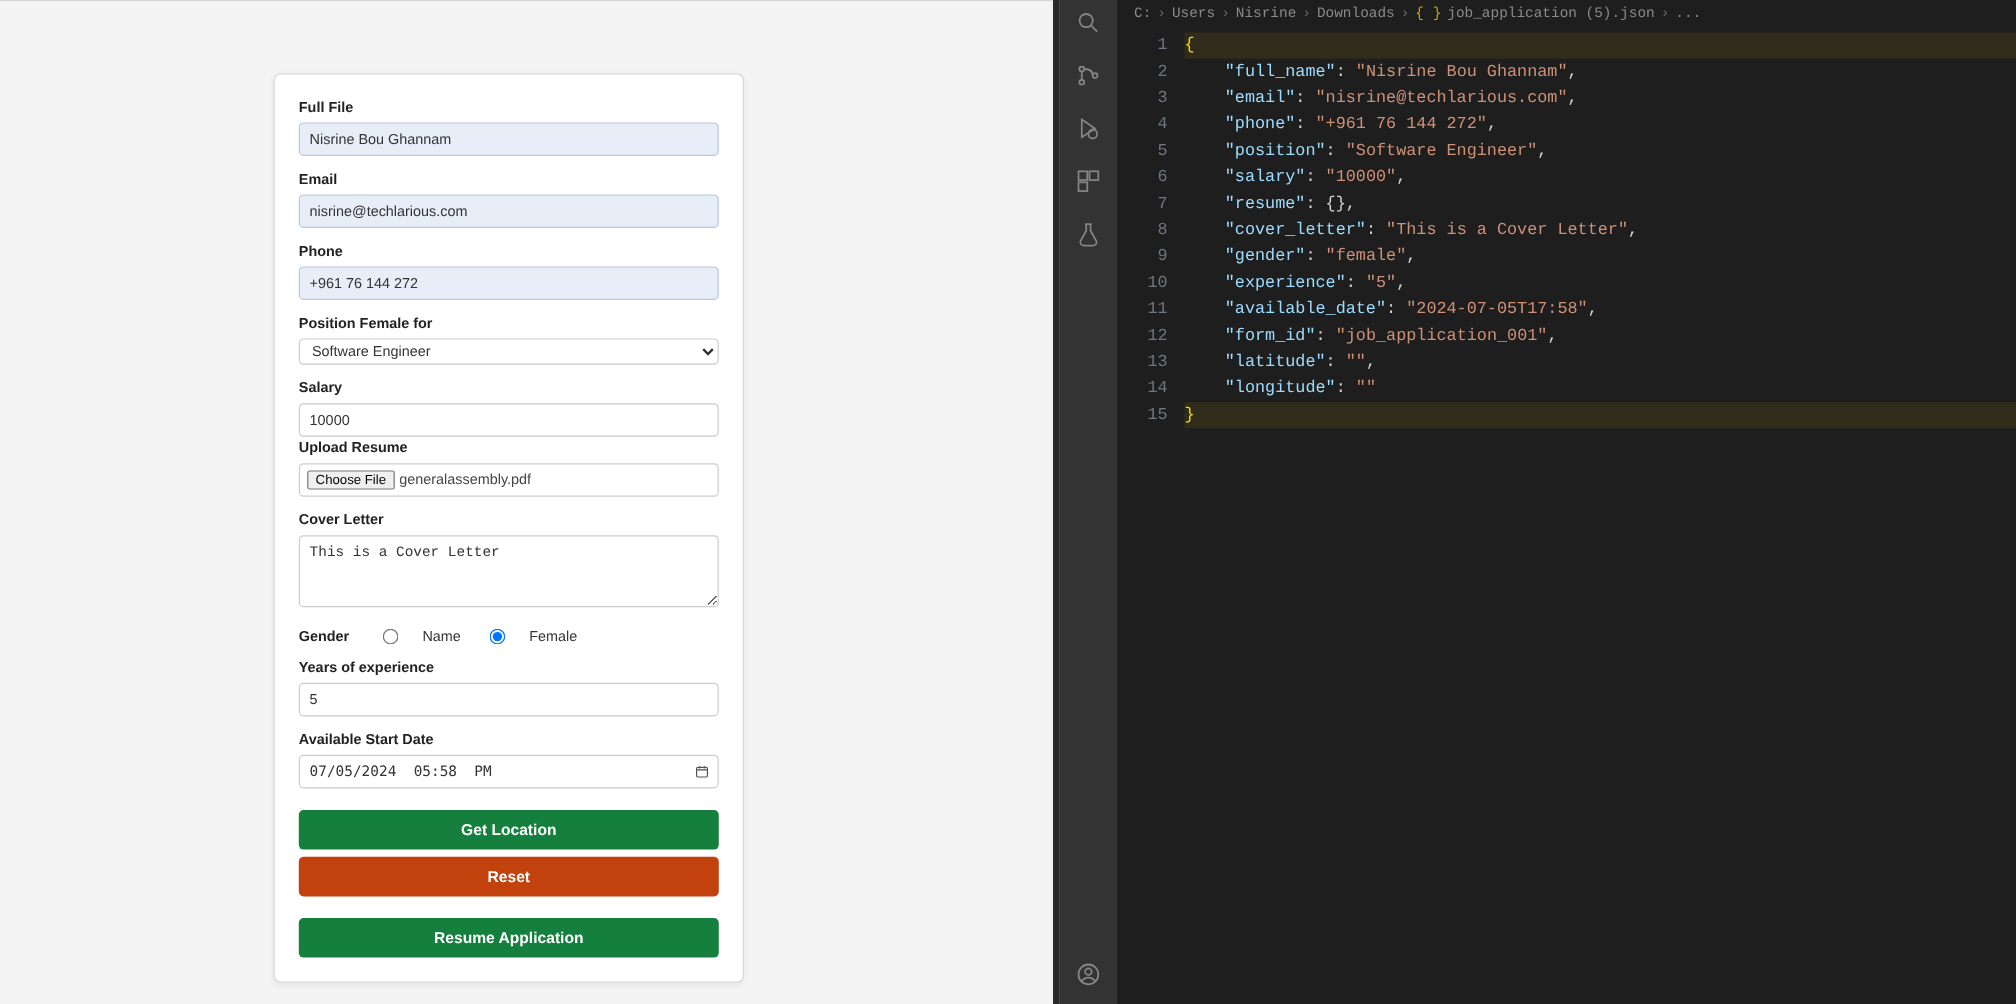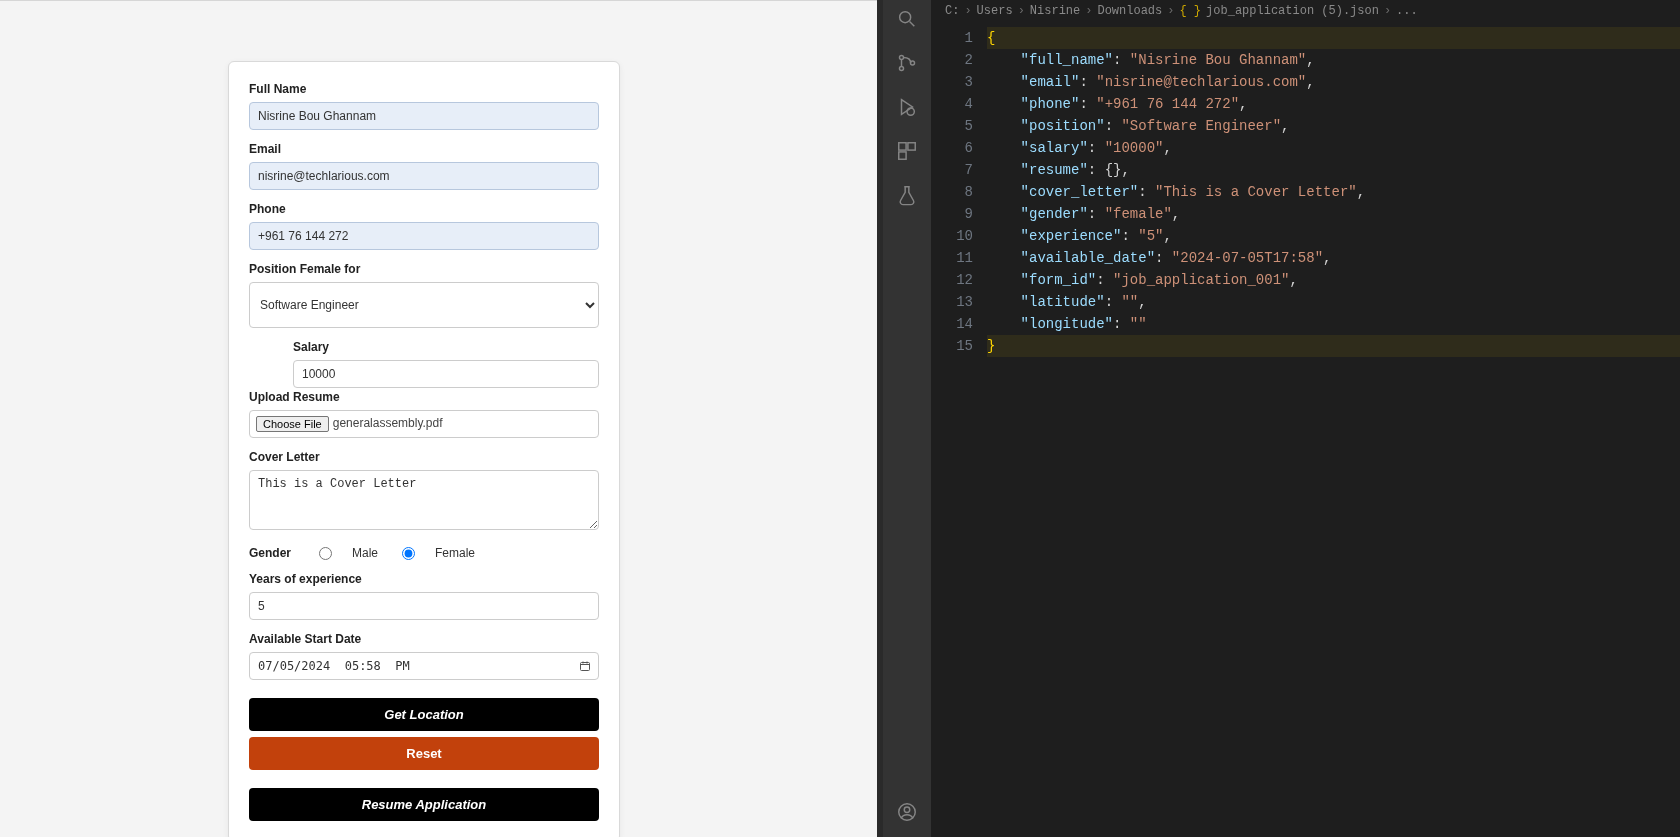--- a/index.html
+++ b/index.html
@@ -7,30 +7,30 @@
 .root { display: flex; width: 100%; height: 100%; }
 .left-pane { width: 877px; height: 100%; background: #f4f4f4; position: relative; overflow-y: auto; }
 .left-pane::-webkit-scrollbar { width: 13px; }
 .left-pane::-webkit-scrollbar-track { background: #f0f0f0; }
 .left-pane::-webkit-scrollbar-thumb { background: #c0c0c0; }
 .form-card { width: 392px; background: #fff; border: 1px solid #d9d9d9; border-radius: 6px; margin: 60px 0 40px 228px; padding: 20px; box-shadow: 0 2px 6px rgba(0,0,0,.06); }
 .form-group { margin-bottom: 12px; }
 .form-label { font-size: 12px; font-weight: 700; color: #222; margin-bottom: 6px; display: block; }
 .text-input { width: 100%; font-size: 12px; color: #333; padding: 6px 8px; border: 1px solid #b7c7dd; background: #e7eef8; border-radius: 4px; }
 .text-input.plain { background: #fff; border: 1px solid #ccc; }
-.select-input { width: 100%; font-size: 12px; color: #333; padding: 14px 6px; border: 1px solid #ccc; background: #fff; border-radius: 4px; appearance: auto; }
+.select-input { width: 100%; font-size: 12px; color: #333; padding: 2px 6px; border: 1px solid #ccc; background: #fff; border-radius: 4px; appearance: auto; }
 .file-wrap { width: 100%; border: 1px solid #ccc; border-radius: 4px; padding: 5px 6px; font-size: 12px; display: flex; align-items: flex-start; gap: 4px; }
 .file-btn { font-size: 11px; padding: 1px 6px; border: 1px solid #767676; border-radius: 2px; background: #efefef; cursor: pointer; }
 .file-name { font-size: 12px; color: #444; }
 .textarea-input { width: 100%; font-size: 12px; font-family: "Courier New", monospace; color: #333; padding: 6px 8px; border: 1px solid #ccc; background: #fff; border-radius: 4px; height: 60px; resize: both; }
 .radio-row { display: flex; align-items: center; gap: 20px; font-size: 12px; color: #333; }
 .radio-row label.gl { font-size: 12px; font-weight: 700; color: #222; margin-right: 4px; }
 .radio-row input[type=radio] { margin-left: 4px; }
 .btn { width: 100%; padding: 9px 0; border: none; border-radius: 4px; font-size: 13px; font-weight: 700; color: #fff; cursor: pointer; margin-top: 6px; }
-.btn-green { background: #000000; font-style: italic; }
+.btn-green { background: #15803d; }
 .btn-red { background: #c2410c; }
 .gap-top { margin-top: 18px; }
 
 .right-pane { flex: 1; height: 100%; background: #1e1e1e; display: flex; flex-direction: column; color: #ccc; font-family: Consolas, "Courier New", monospace; font-size: 14px; }
 .breadcrumb { height: 22px; padding: 2px 14px; color: #8a8a8a; font-size: 12px; display: flex; align-items: center; gap: 5px; overflow: hidden; white-space: nowrap; }
 .breadcrumb .sep { color: #6a6a6a; }
 .editor-body { flex: 1; display: flex; }
 .activity-bar { width: 48px; background: #333333; display: flex; flex-direction: column; align-items: center; padding-top: 8px; gap: 22px; position: relative; }
 .activity-bar .icon { width: 22px; height: 22px; color: #858585; cursor: pointer; }
 .activity-bar .account { position: absolute; bottom: 14px; }
@@ -49,42 +49,42 @@
 </head>
 <body>
 
 <div class="root">
 
   <div class="left-pane">
     <div class="top-border"></div>
     <div class="form-card">
 
       <div class="form-group">
-        <label class="form-label">Full Name</label>
+        <label class="form-label">Full File</label>
         <input class="text-input" type="text" value="Nisrine Bou Ghannam" style="">
       </div>
 
       <div class="form-group">
         <label class="form-label">Email</label>
         <input class="text-input" type="text" value="nisrine@techlarious.com" style="">
       </div>
 
       <div class="form-group">
         <label class="form-label">Phone</label>
         <input class="text-input" type="text" value="+961 76 144 272" style="">
       </div>
 
       <div class="form-group">
         <label class="form-label">Position Female for</label>
         <select class="select-input">
           <option>Software Engineer</option>
         </select>
       </div>
 
-      <div class="form-group" style="margin-bottom:2px;margin-left:44px;">
+      <div class="form-group" style="margin-bottom:2px;">
         <label class="form-label">Salary</label>
         <input class="text-input plain" type="text" value="10000" style="">
       </div>
 
       <div class="form-group">
         <label class="form-label">Upload Resume</label>
         <div class="file-wrap">
           <button class="file-btn">Choose File</button>
           <span class="file-name">generalassembly.pdf</span>
         </div>
@@ -92,21 +92,21 @@
 
       <div class="form-group">
         <label class="form-label">Cover Letter</label>
         <textarea class="textarea-input" style="">This is a Cover Letter</textarea>
       </div>
 
       <div class="form-group">
         <div class="radio-row">
           <label class="gl">Gender</label>
           <input type="radio" name="g" style="">
-          <span>Male</span>
+          <span>Name</span>
           <input type="radio" name="g" checked="" style="">
           <span>Female</span>
         </div>
       </div>
 
       <div class="form-group">
         <label class="form-label">Years of experience</label>
         <input class="text-input plain" type="text" value="5" style="">
       </div>
 

